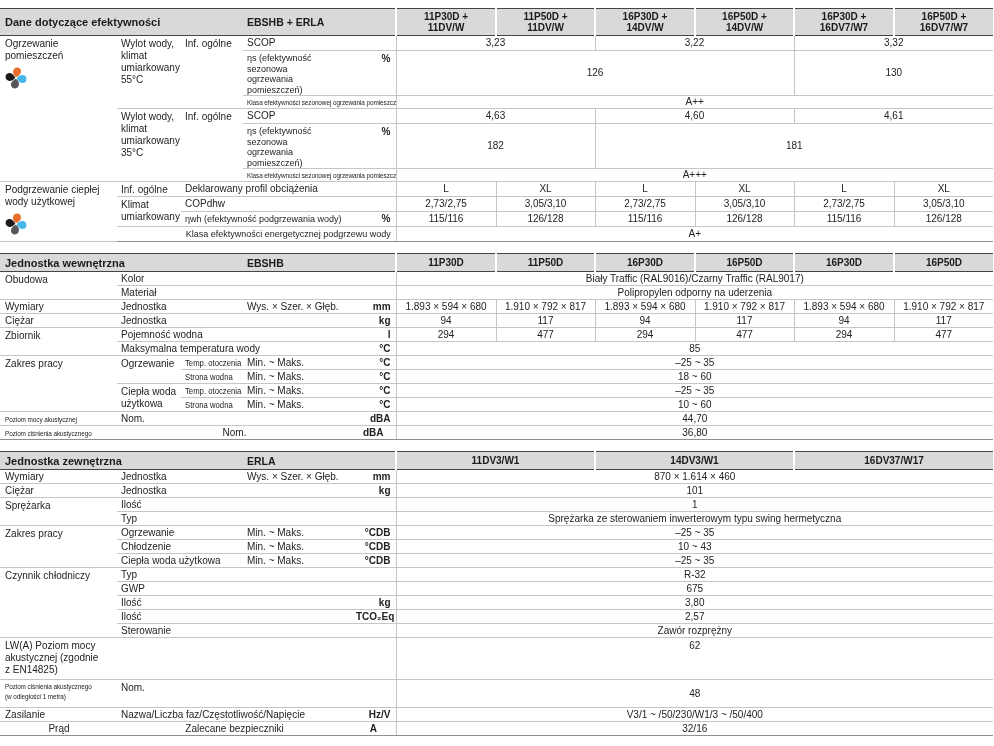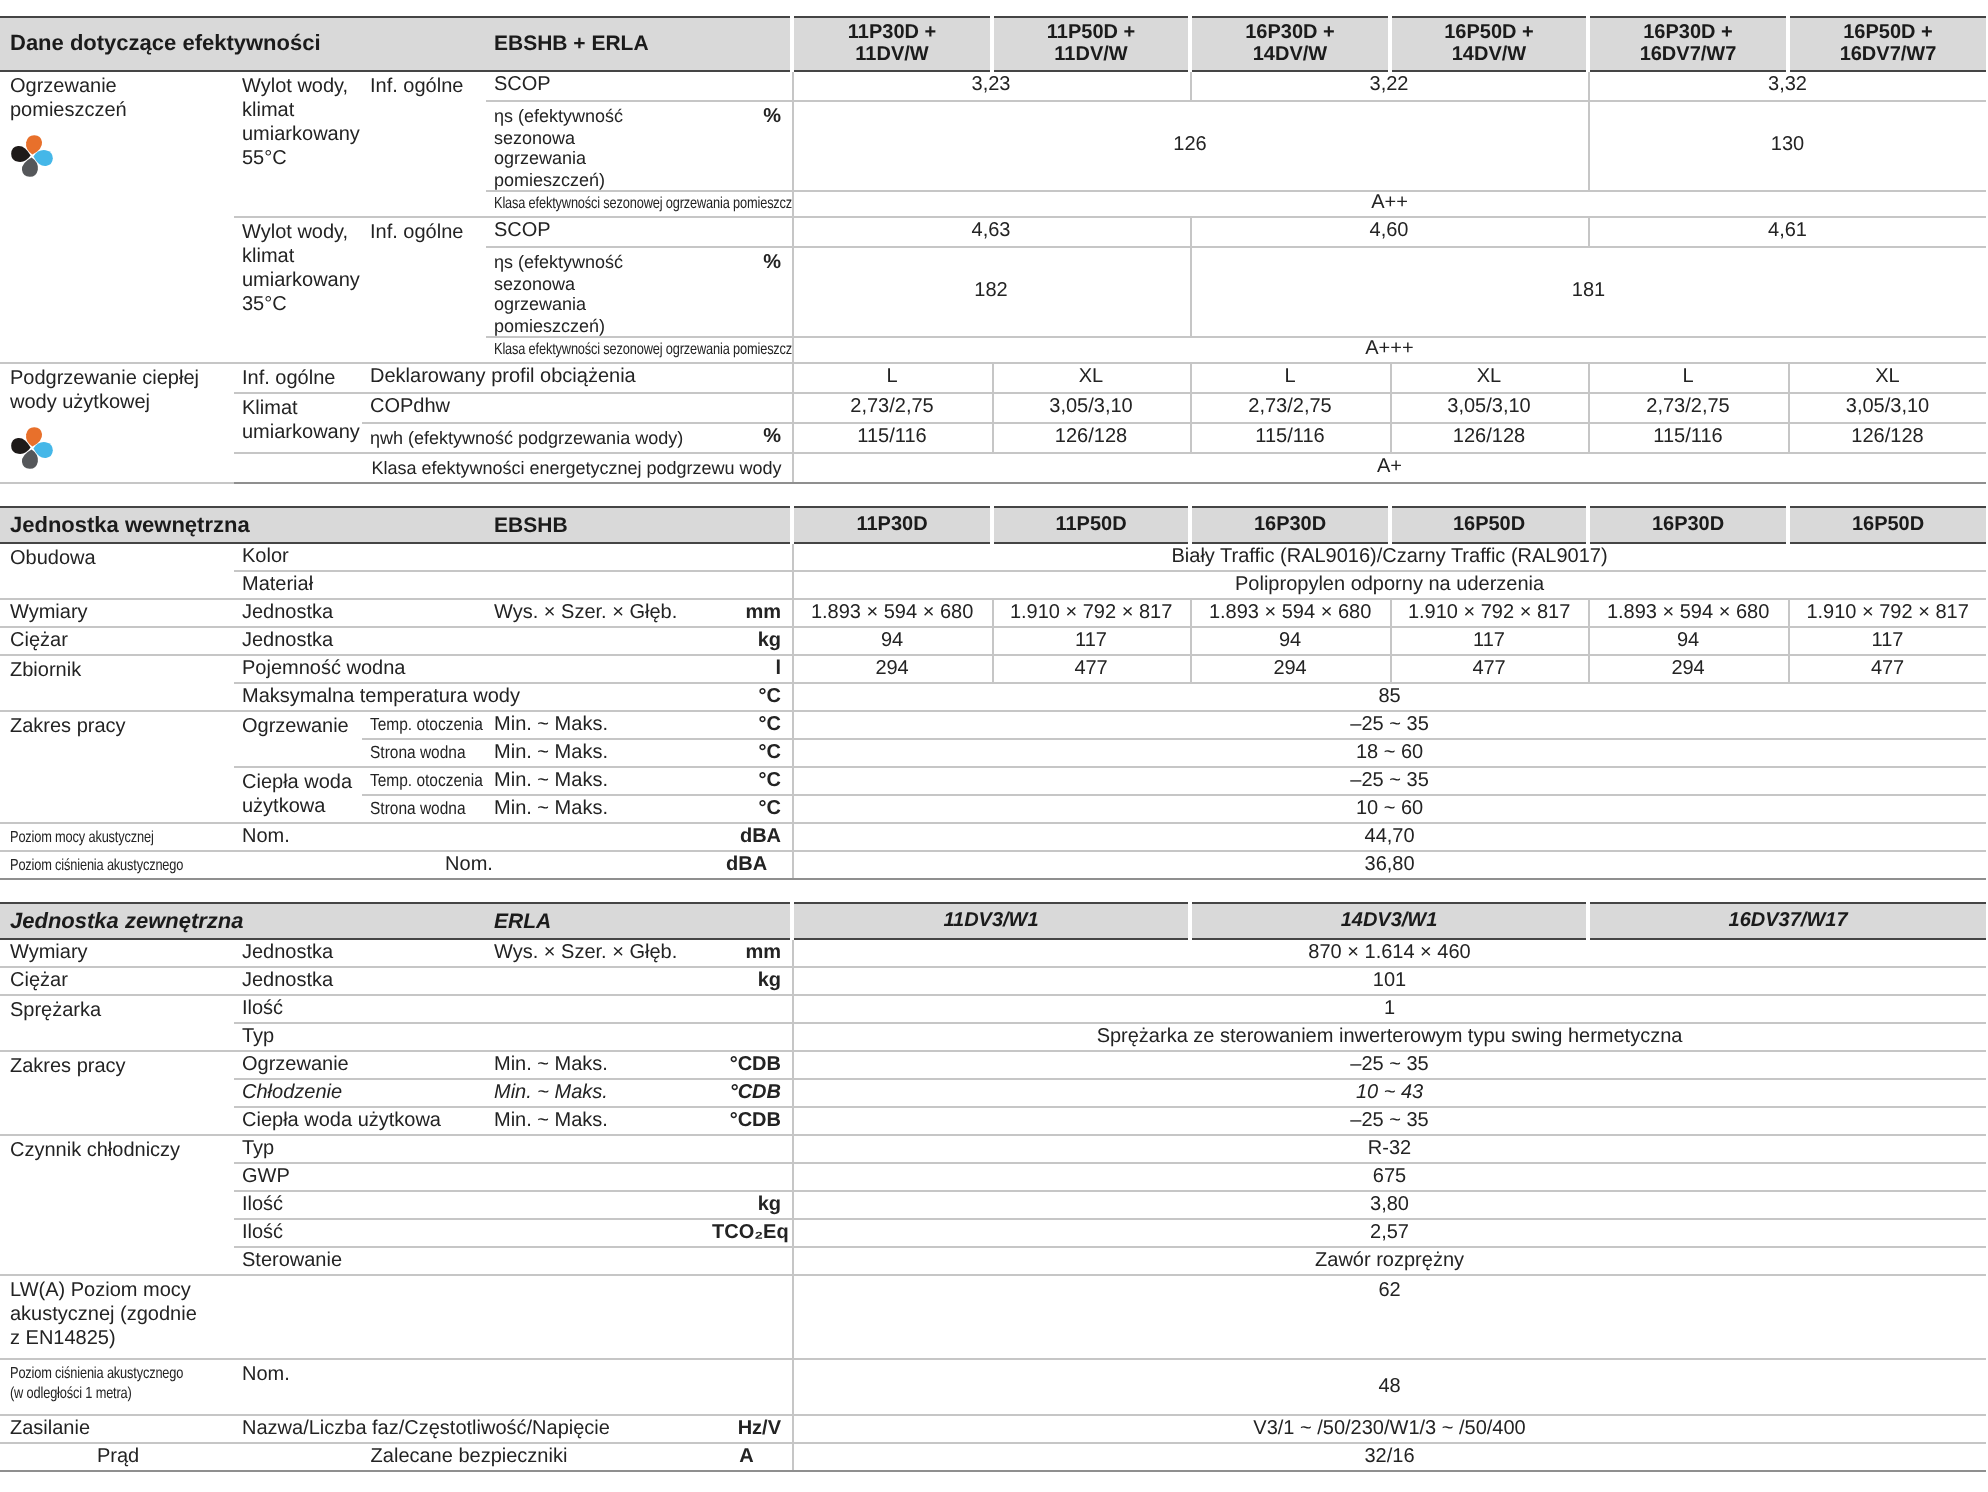--- a/index.html
+++ b/index.html
@@ -288,21 +288,21 @@
           <col style="width: 109px;">
           <col style="width: 44px;">
           <col style="width: 100px;">
           <col style="width: 99px;">
           <col style="width: 100px;">
           <col style="width: 99px;">
           <col style="width: 100px;">
           <col style="width: 99px;">
         </colgroup>
         <thead>
-          <tr class="head" style="height: 18px; font-style: italic;">
+          <tr class="head" style="height: 18px;">
             <th class="t" colspan="3"><span>Jednostka zewnętrzna</span></th>
             <th class="m" colspan="2"><span>ERLA</span></th>
             <th class="ch" colspan="2"><span>11DV3/W1</span></th>
             <th class="ch" colspan="2"><span>14DV3/W1</span></th>
             <th class="ch" colspan="2"><span>16DV37/W17</span></th>
           </tr>
         </thead>
         <tbody>
           <tr style="height: 14px;">
             <td class="grp"><span>Wymiary</span></td>
@@ -326,21 +326,21 @@
             <td colspan="4"><span>Typ</span></td>
             <td class="val" colspan="6"><span>Sprężarka ze sterowaniem inwerterowym typu swing hermetyczna</span></td>
           </tr>
           <tr style="height: 14px;">
             <td rowspan="3" class="top grp"><span>Zakres pracy</span></td>
             <td colspan="2"><span>Ogrzewanie</span></td>
             <td><span>Min. ~ Maks.</span></td>
             <td class="unit"><span>°CDB</span></td>
             <td class="val" colspan="6"><span>–25 ~ 35</span></td>
           </tr>
-          <tr style="height: 14px; font-style: italic;">
+          <tr style="height: 14px;">
             <td colspan="2"><span>Chłodzenie</span></td>
             <td><span>Min. ~ Maks.</span></td>
             <td class="unit"><span>°CDB</span></td>
             <td class="val" colspan="6"><span>10 ~ 43</span></td>
           </tr>
           <tr style="height: 14px;">
             <td colspan="2"><span>Ciepła woda użytkowa</span></td>
             <td><span>Min. ~ Maks.</span></td>
             <td class="unit"><span>°CDB</span></td>
             <td class="val" colspan="6"><span>–25 ~ 35</span></td>

